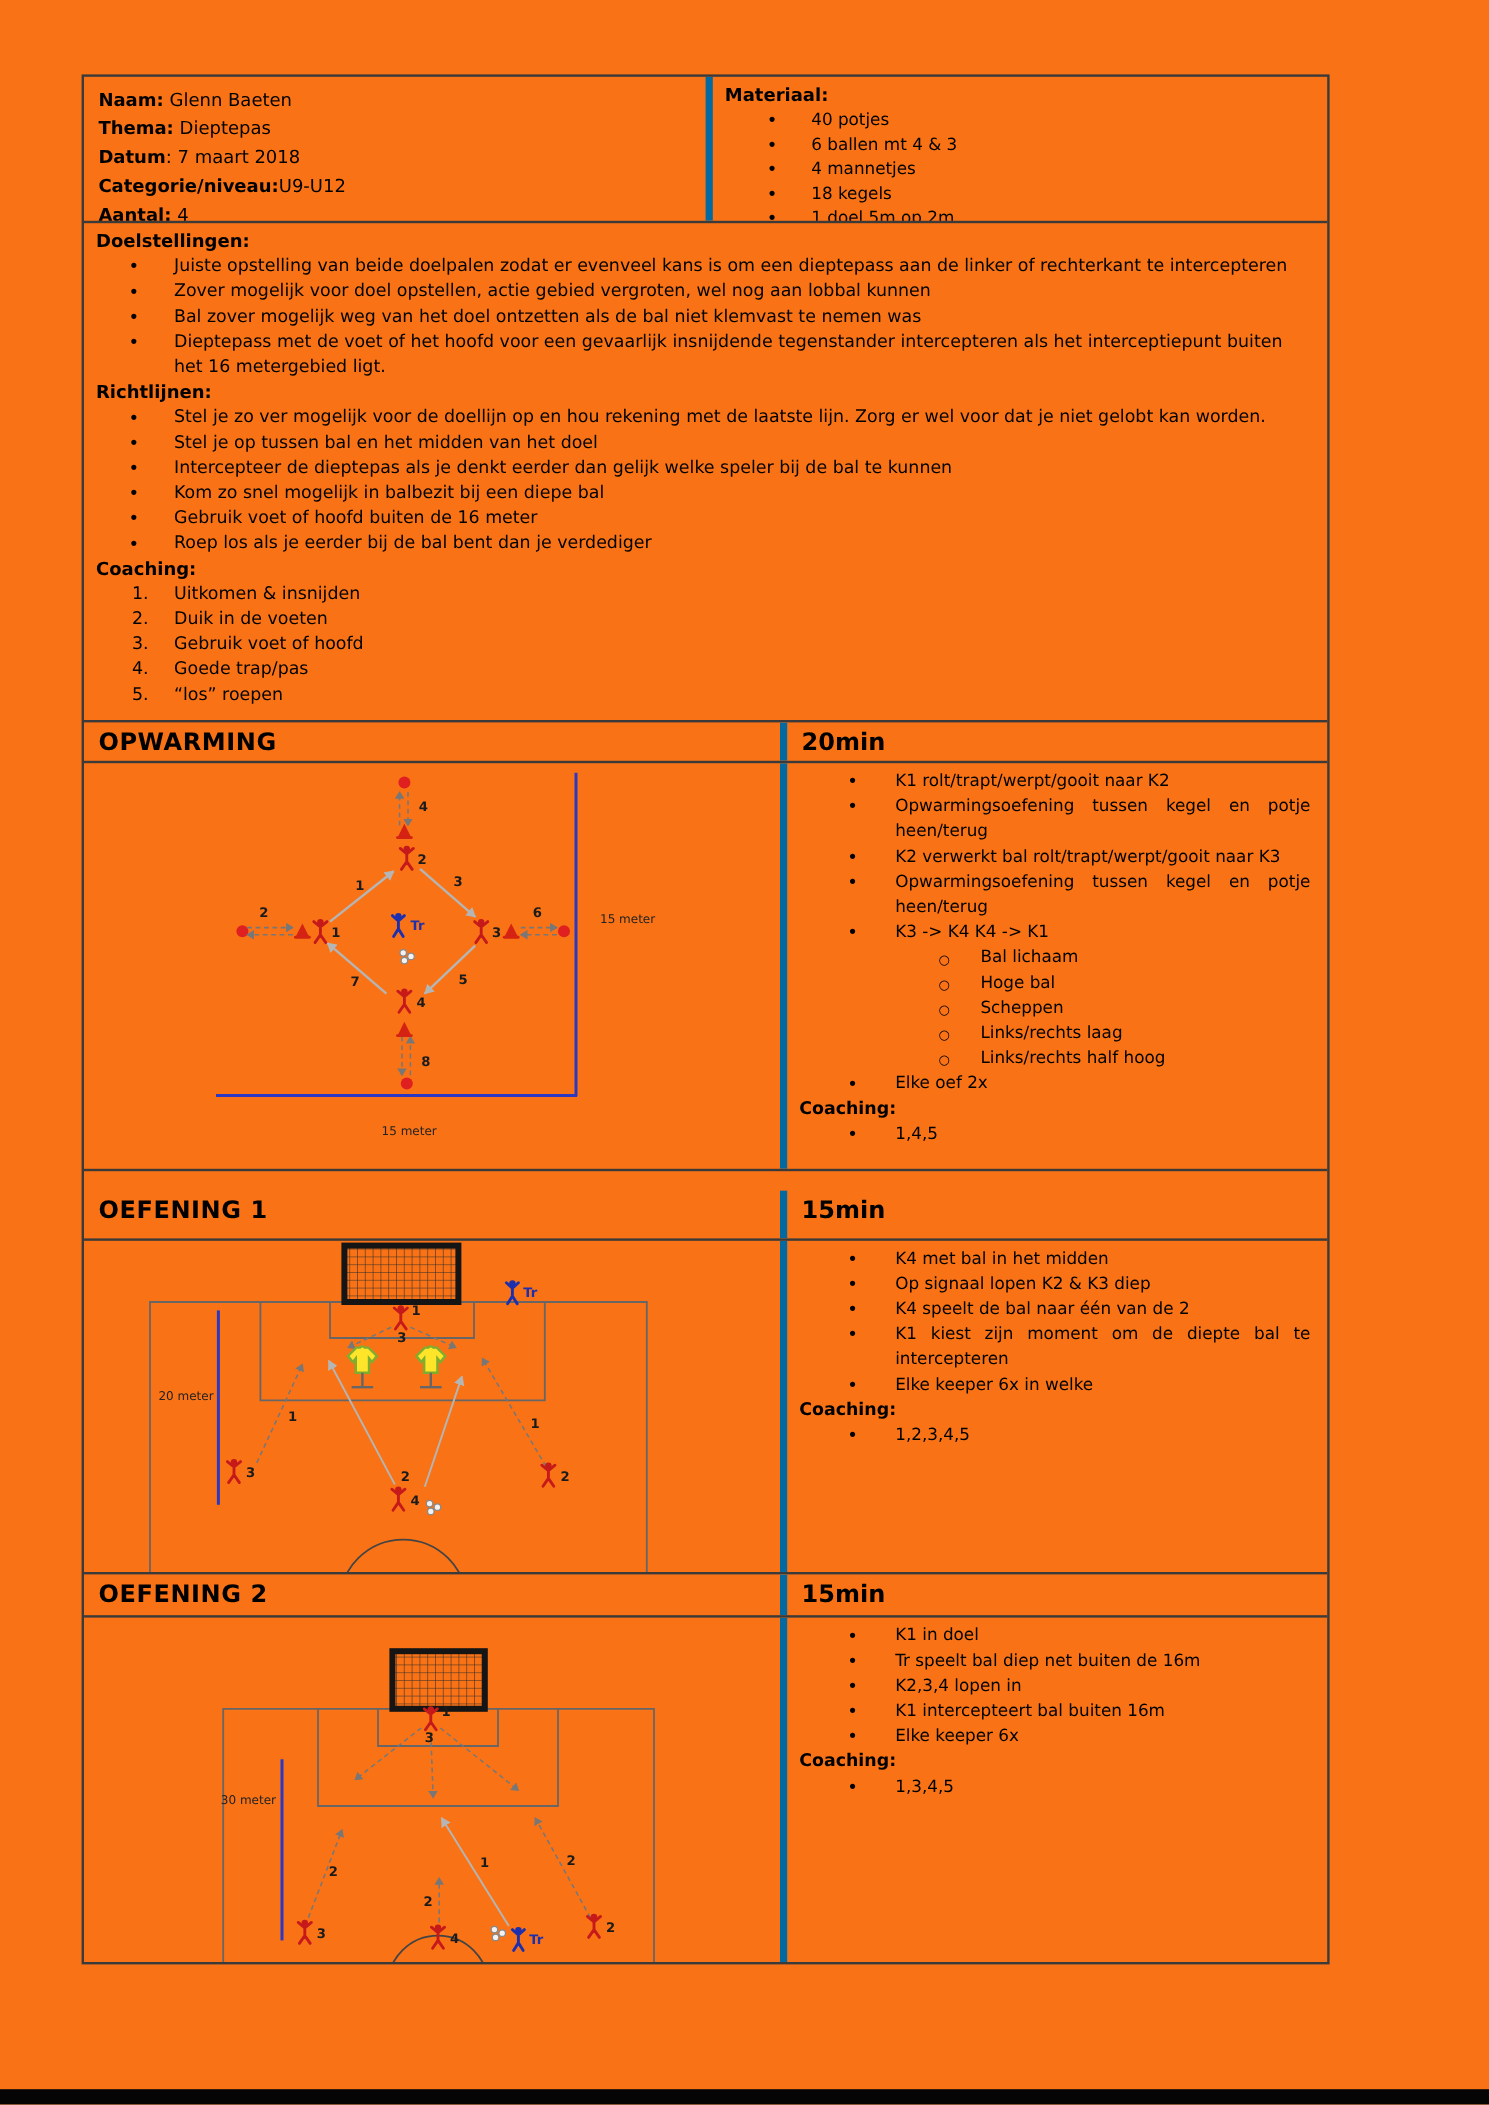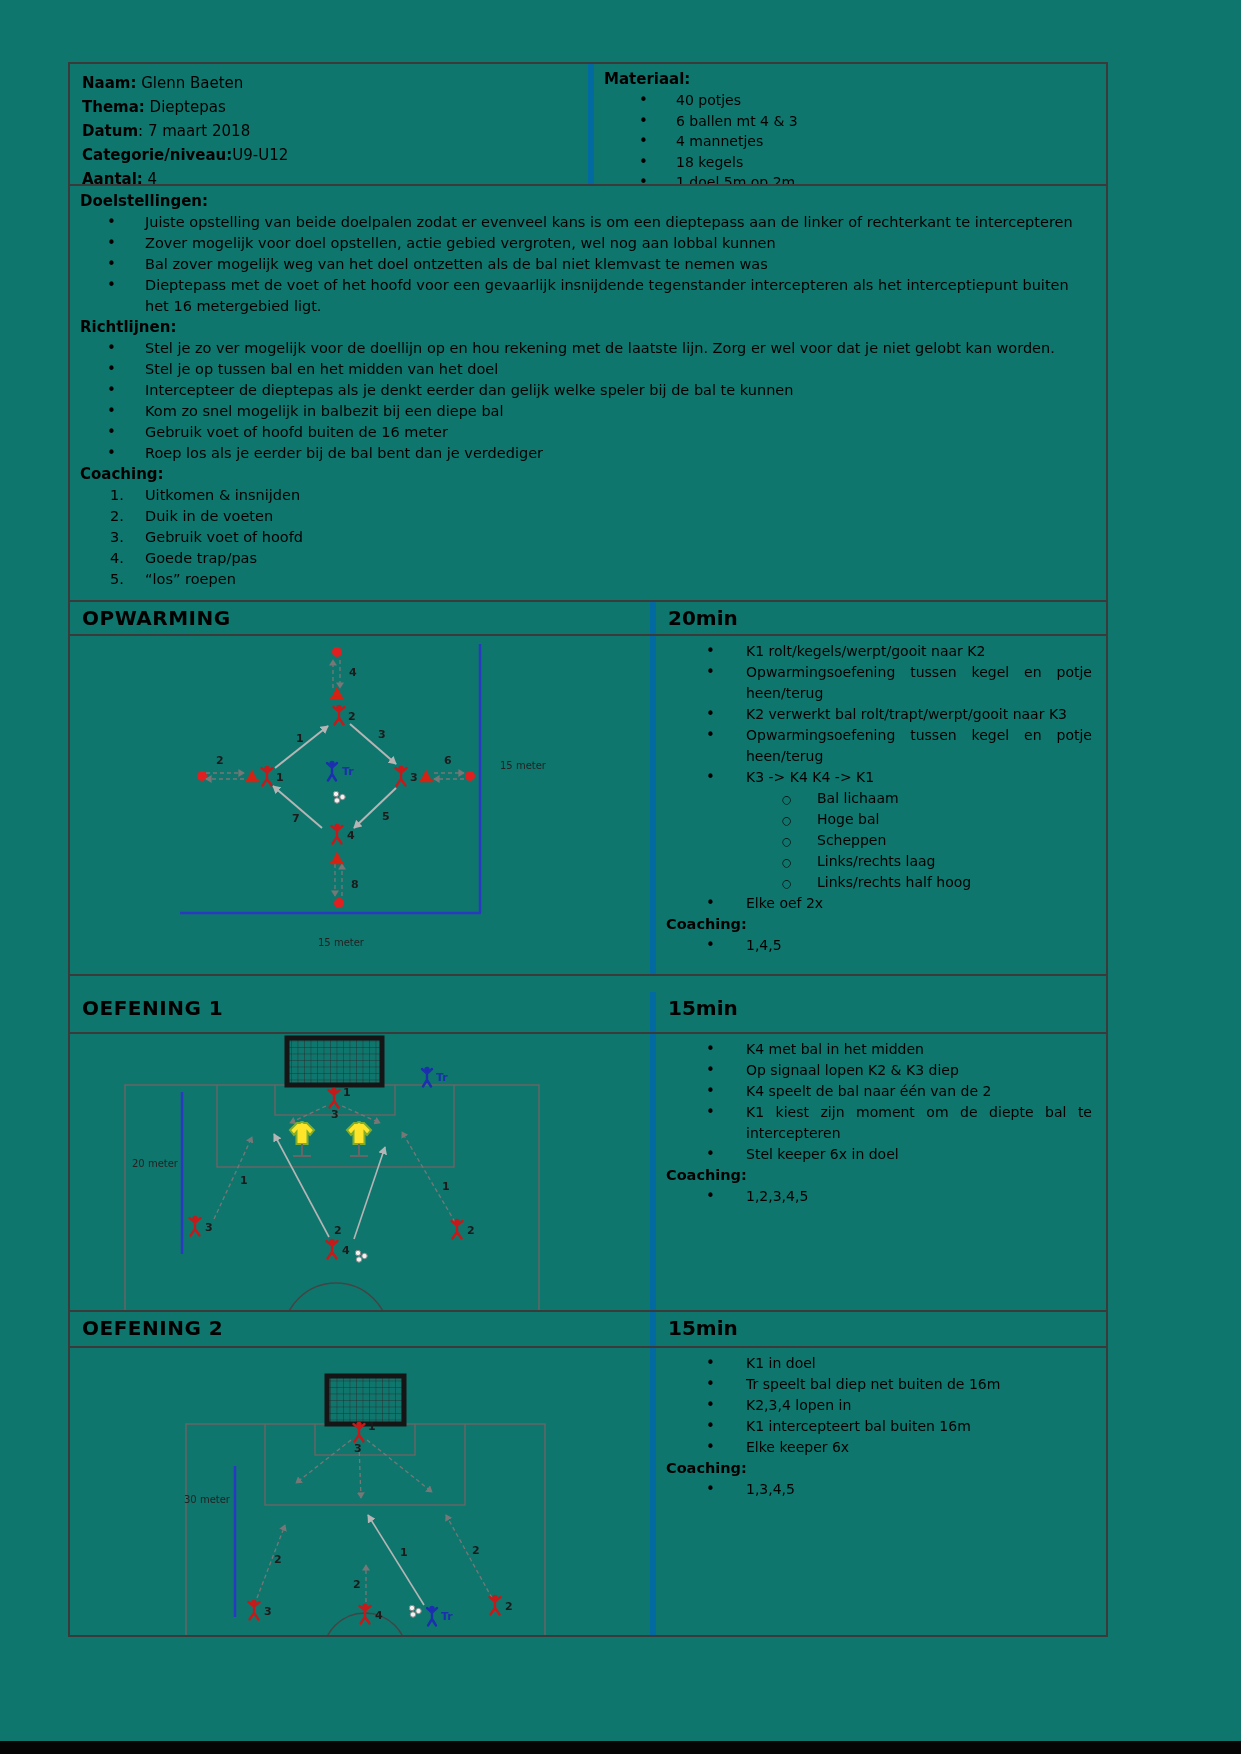--- a/index.html
+++ b/index.html
@@ -1,17 +1,17 @@
 <!DOCTYPE html>
 <html><head>
 <meta charset="utf-8">
 <style>
   * { box-sizing: border-box; margin:0; padding:0; }
   html,body { background:#e9e9e9; }
-  .page { position:relative; width:1241px; height:1754px; background:#0f766e;
+  .page { position:relative; width:1241px; height:1754px; background:#f97316;
           font-family:"DejaVu Sans", sans-serif; color:#000; margin:0 auto; overflow:hidden; }
   .tbl { position:absolute; left:68px; top:62px; width:1040px; border:2px solid #3a3a3a; }
   .row { display:flex; border-bottom:2px solid #3a3a3a; overflow:hidden; }
   .row:last-child { border-bottom:none; }
   .cell { overflow:hidden; }
   .cell-r { border-left:6px solid #0369a1; }
 
   
   .info-row { height:122px; }
   .info-left { width:518px; padding:7px 0 0 12px; }
@@ -202,21 +202,21 @@
           <use href="#p1" x="267" y="198"></use>
           <text class="dnum" x="277" y="203">4</text>
 
           <use href="#t1" x="262" y="135"></use>
           <text class="dtr" x="272" y="139">Tr</text>
           <use href="#b1" x="266" y="158"></use>
         </svg>
       </div>
       <div class="cell cell-r sec-body">
         <ul class="bl">
-          <li>K1 rolt/kegels/werpt/gooit naar K2</li>
+          <li>K1 rolt/trapt/werpt/gooit naar K2</li>
           <li>Opwarmingsoefening tussen kegel en potje heen/terug</li>
           <li>K2 verwerkt bal rolt/trapt/werpt/gooit naar K3</li>
           <li>Opwarmingsoefening tussen kegel en potje heen/terug</li>
           <li>K3 -&gt; K4 K4 -&gt; K1</li>
         </ul>
         <ul class="bl sub">
           <li>Bal lichaam</li>
           <li>Hoge bal</li>
           <li>Scheppen</li>
           <li>Links/rechts laag</li>
@@ -316,21 +316,21 @@
           <use href="#p2g" x="387" y="195"></use>
           <text class="dnum" x="397" y="200">2</text>
         </svg>
       </div>
       <div class="cell cell-r sec-body">
         <ul class="bl">
           <li>K4 met bal in het midden</li>
           <li>Op signaal lopen K2 &amp; K3 diep</li>
           <li>K4 speelt de bal naar één van de 2</li>
           <li>K1 kiest zijn moment om de diepte bal te intercepteren</li>
-          <li>Stel keeper 6x in doel</li>
+          <li>Elke keeper 6x in welke</li>
         </ul>
         <div class="coach-label">Coaching:</div>
         <ul class="bl nojust">
           <li>1,2,3,4,5</li>
         </ul>
       </div>
     </div>
 
     <div class="row head-row hr3">
       <div class="cell head-left">OEFENING 2</div>

